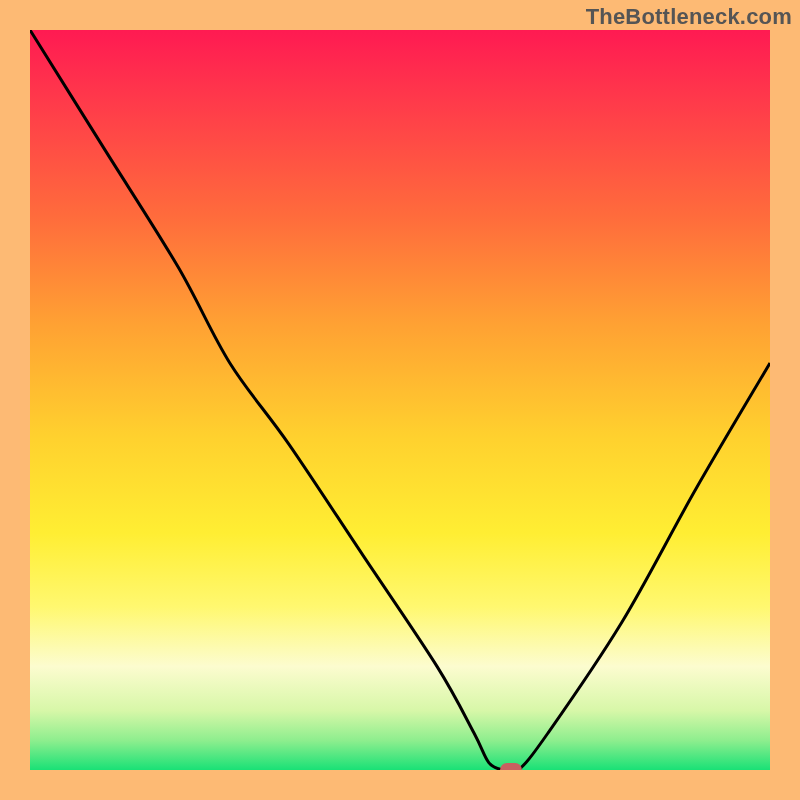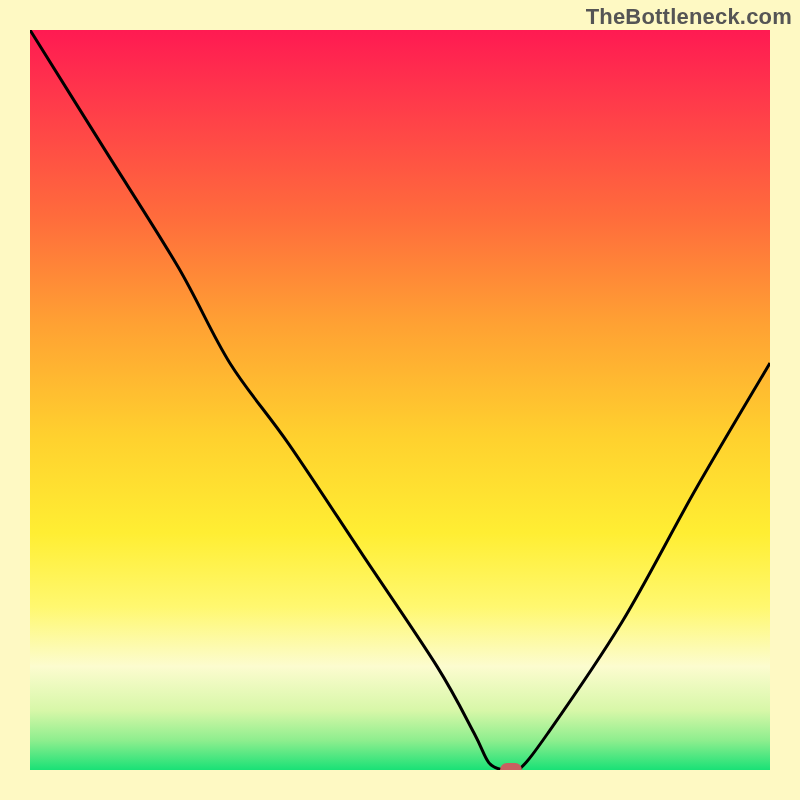--- a/index.html
+++ b/index.html
@@ -8,21 +8,21 @@
     width: 800px;
     height: 800px;
     background: #000;
     overflow: hidden;
     font-family: Arial, Helvetica, sans-serif;
   }
   .frame {
     position: relative;
     width: 800px;
     height: 800px;
-    background: #fef9c3;
+    background: #fdba74;
   }
   .watermark {
     position: absolute;
     top: 4px;
     right: 8px;
     color: #555;
     font-size: 22px;
     font-weight: 600;
     letter-spacing: 0.2px;
     z-index: 10;

